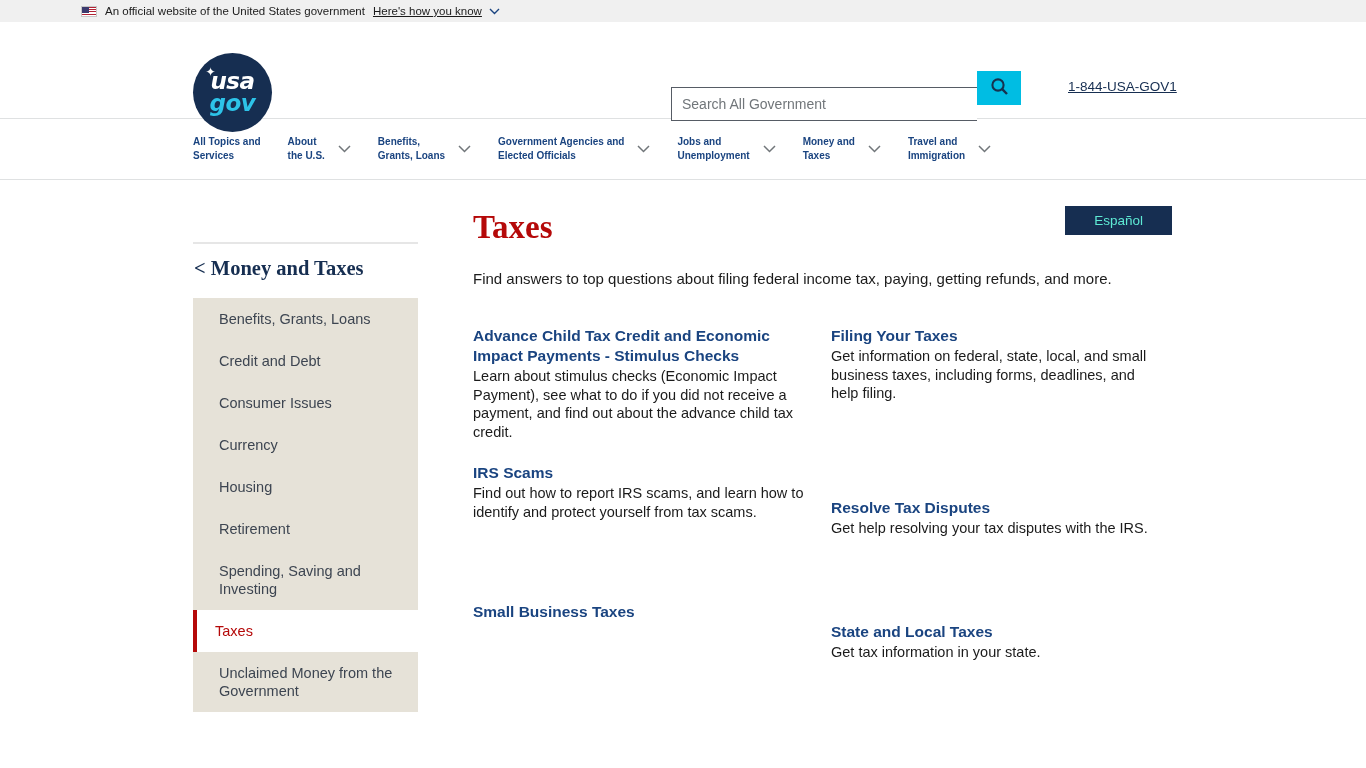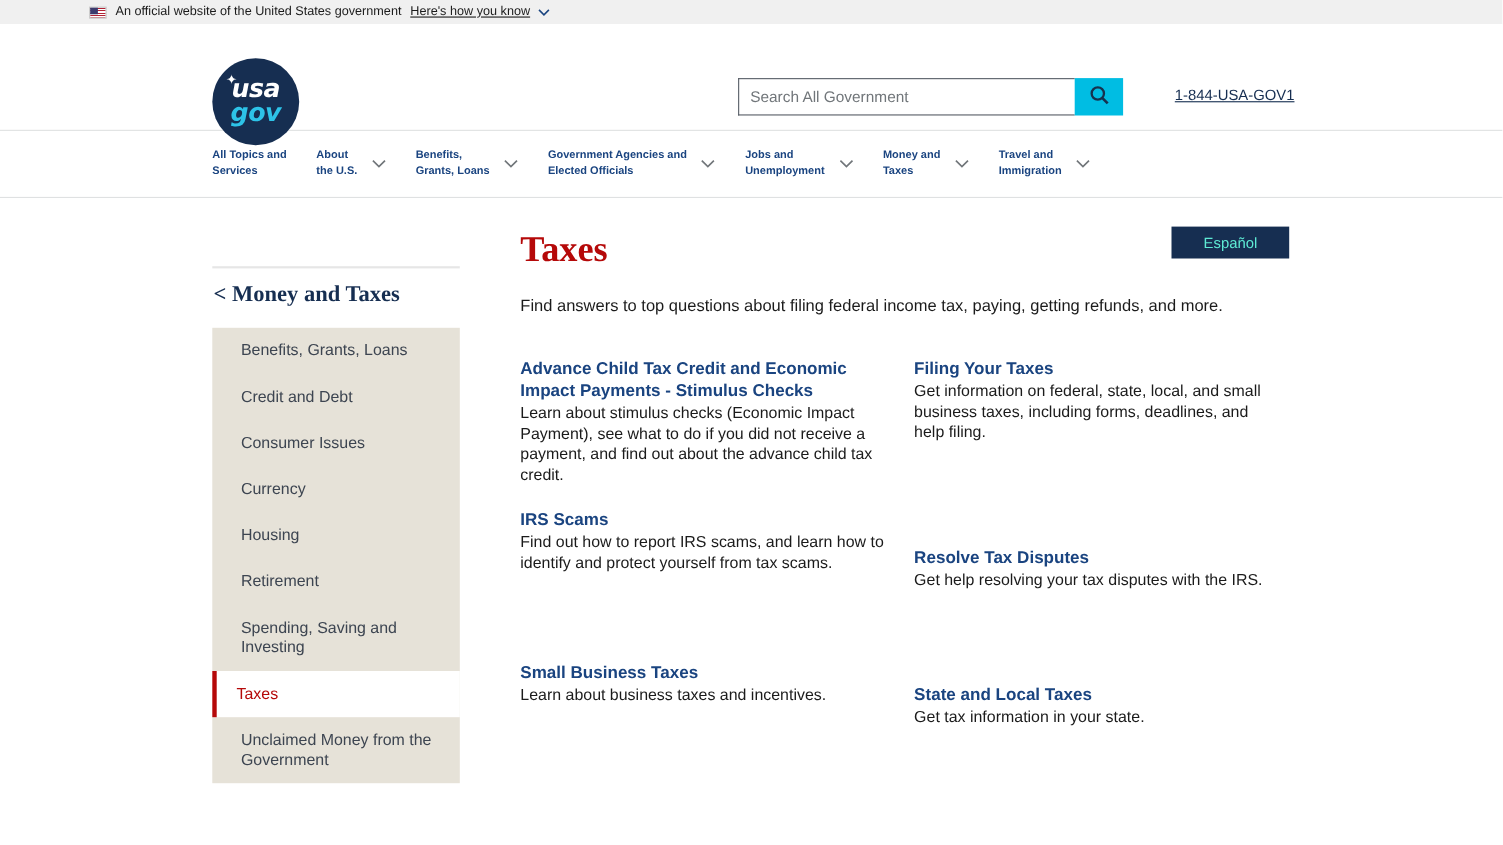--- a/index.html
+++ b/index.html
@@ -112,20 +112,21 @@
     width: 306px;
     height: 34px;
     border: 1px solid #565c65;
     border-right: none;
     padding: 0 10px;
     font-size: 14px;
     font-family: "Liberation Sans", sans-serif;
     color: #1b1b1b;
     outline: none;
     background: #fff;
+    margin-top: 16px;
   }
   .search-input::placeholder { color: #71767a; }
   .search-btn {
     width: 44px; height: 34px;
     background: #00bde3;
     border: none;
     cursor: pointer;
     display: flex;
     align-items: center;
     justify-content: center;
@@ -409,21 +410,20 @@
         <div class="card-desc">Find out how to report IRS scams, and learn how to identify and protect yourself from tax scams.</div>
       </div>
 
       <div class="card rc2">
         <div class="card-title">Resolve Tax Disputes</div>
         <div class="card-desc">Get help resolving your tax disputes with the IRS.</div>
       </div>
 
       <div class="card row3">
         <div class="card-title">Small Business Taxes</div>
-        <div class="card-desc">Learn about business taxes and incentives.</div>
       </div>
 
       <div class="card rc3">
         <div class="card-title">State and Local Taxes</div>
         <div class="card-desc">Get tax information in your state.</div>
       </div>
 
     </div>
   </main>
 </div>

